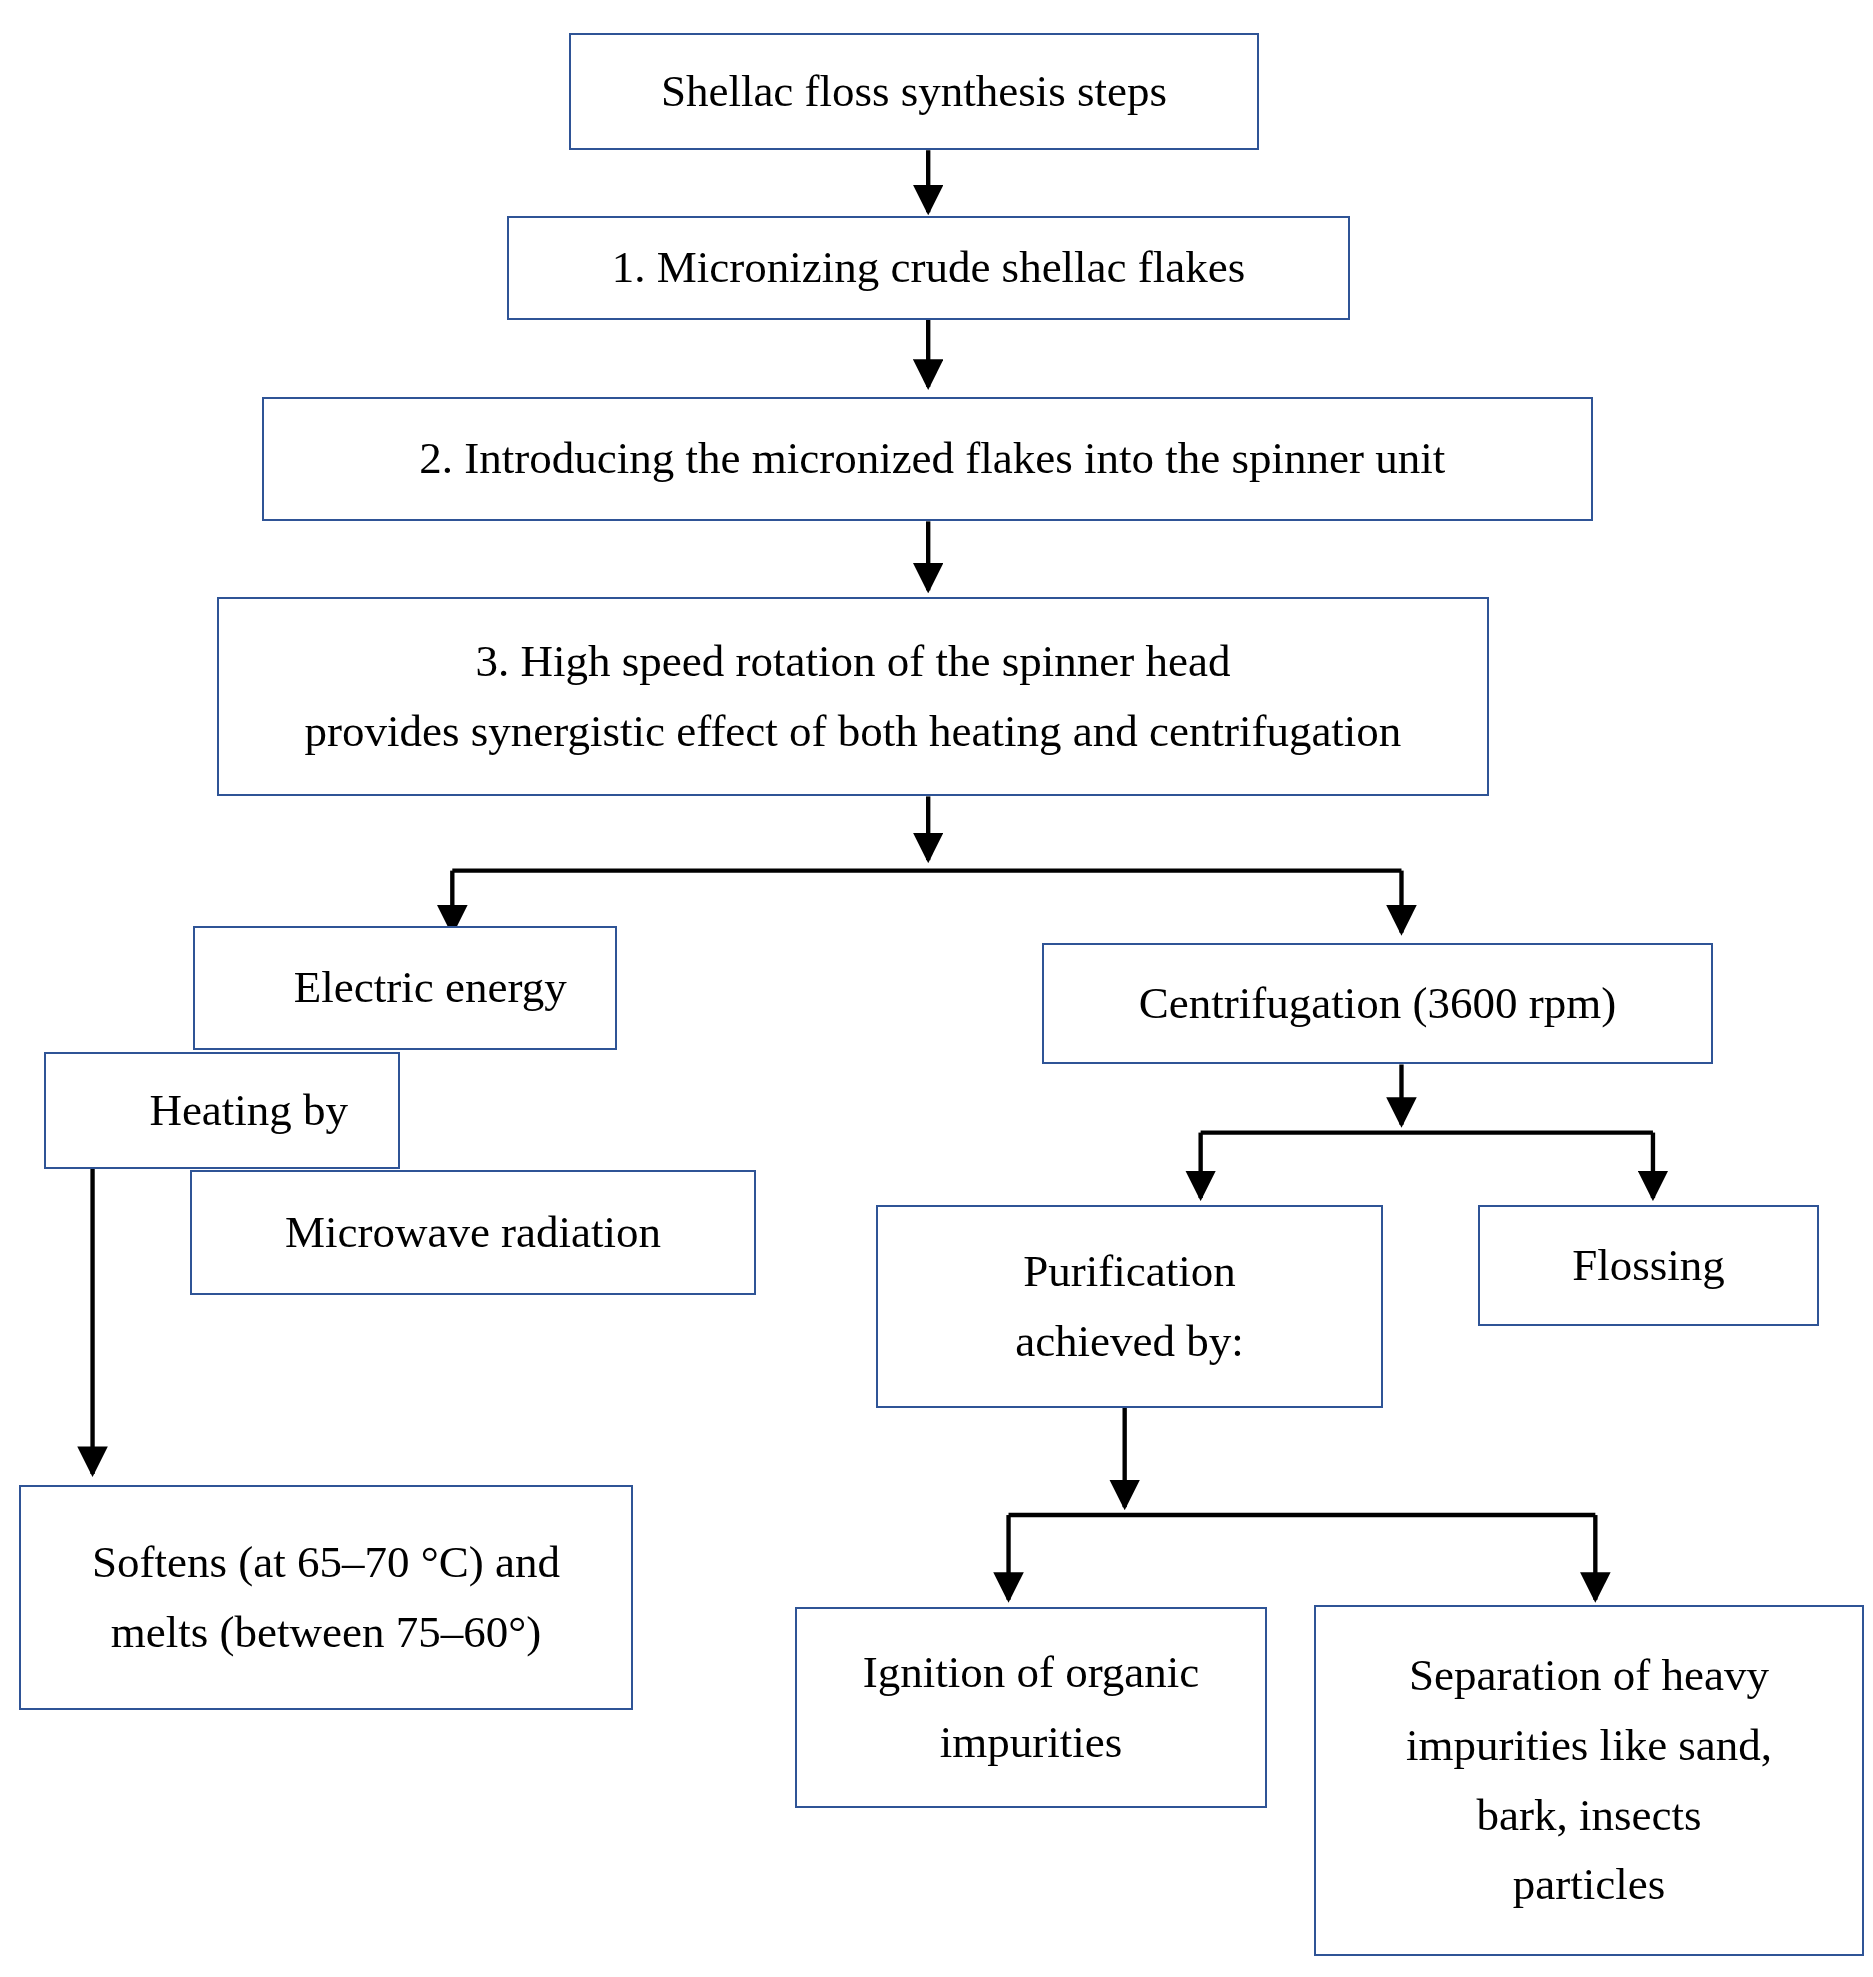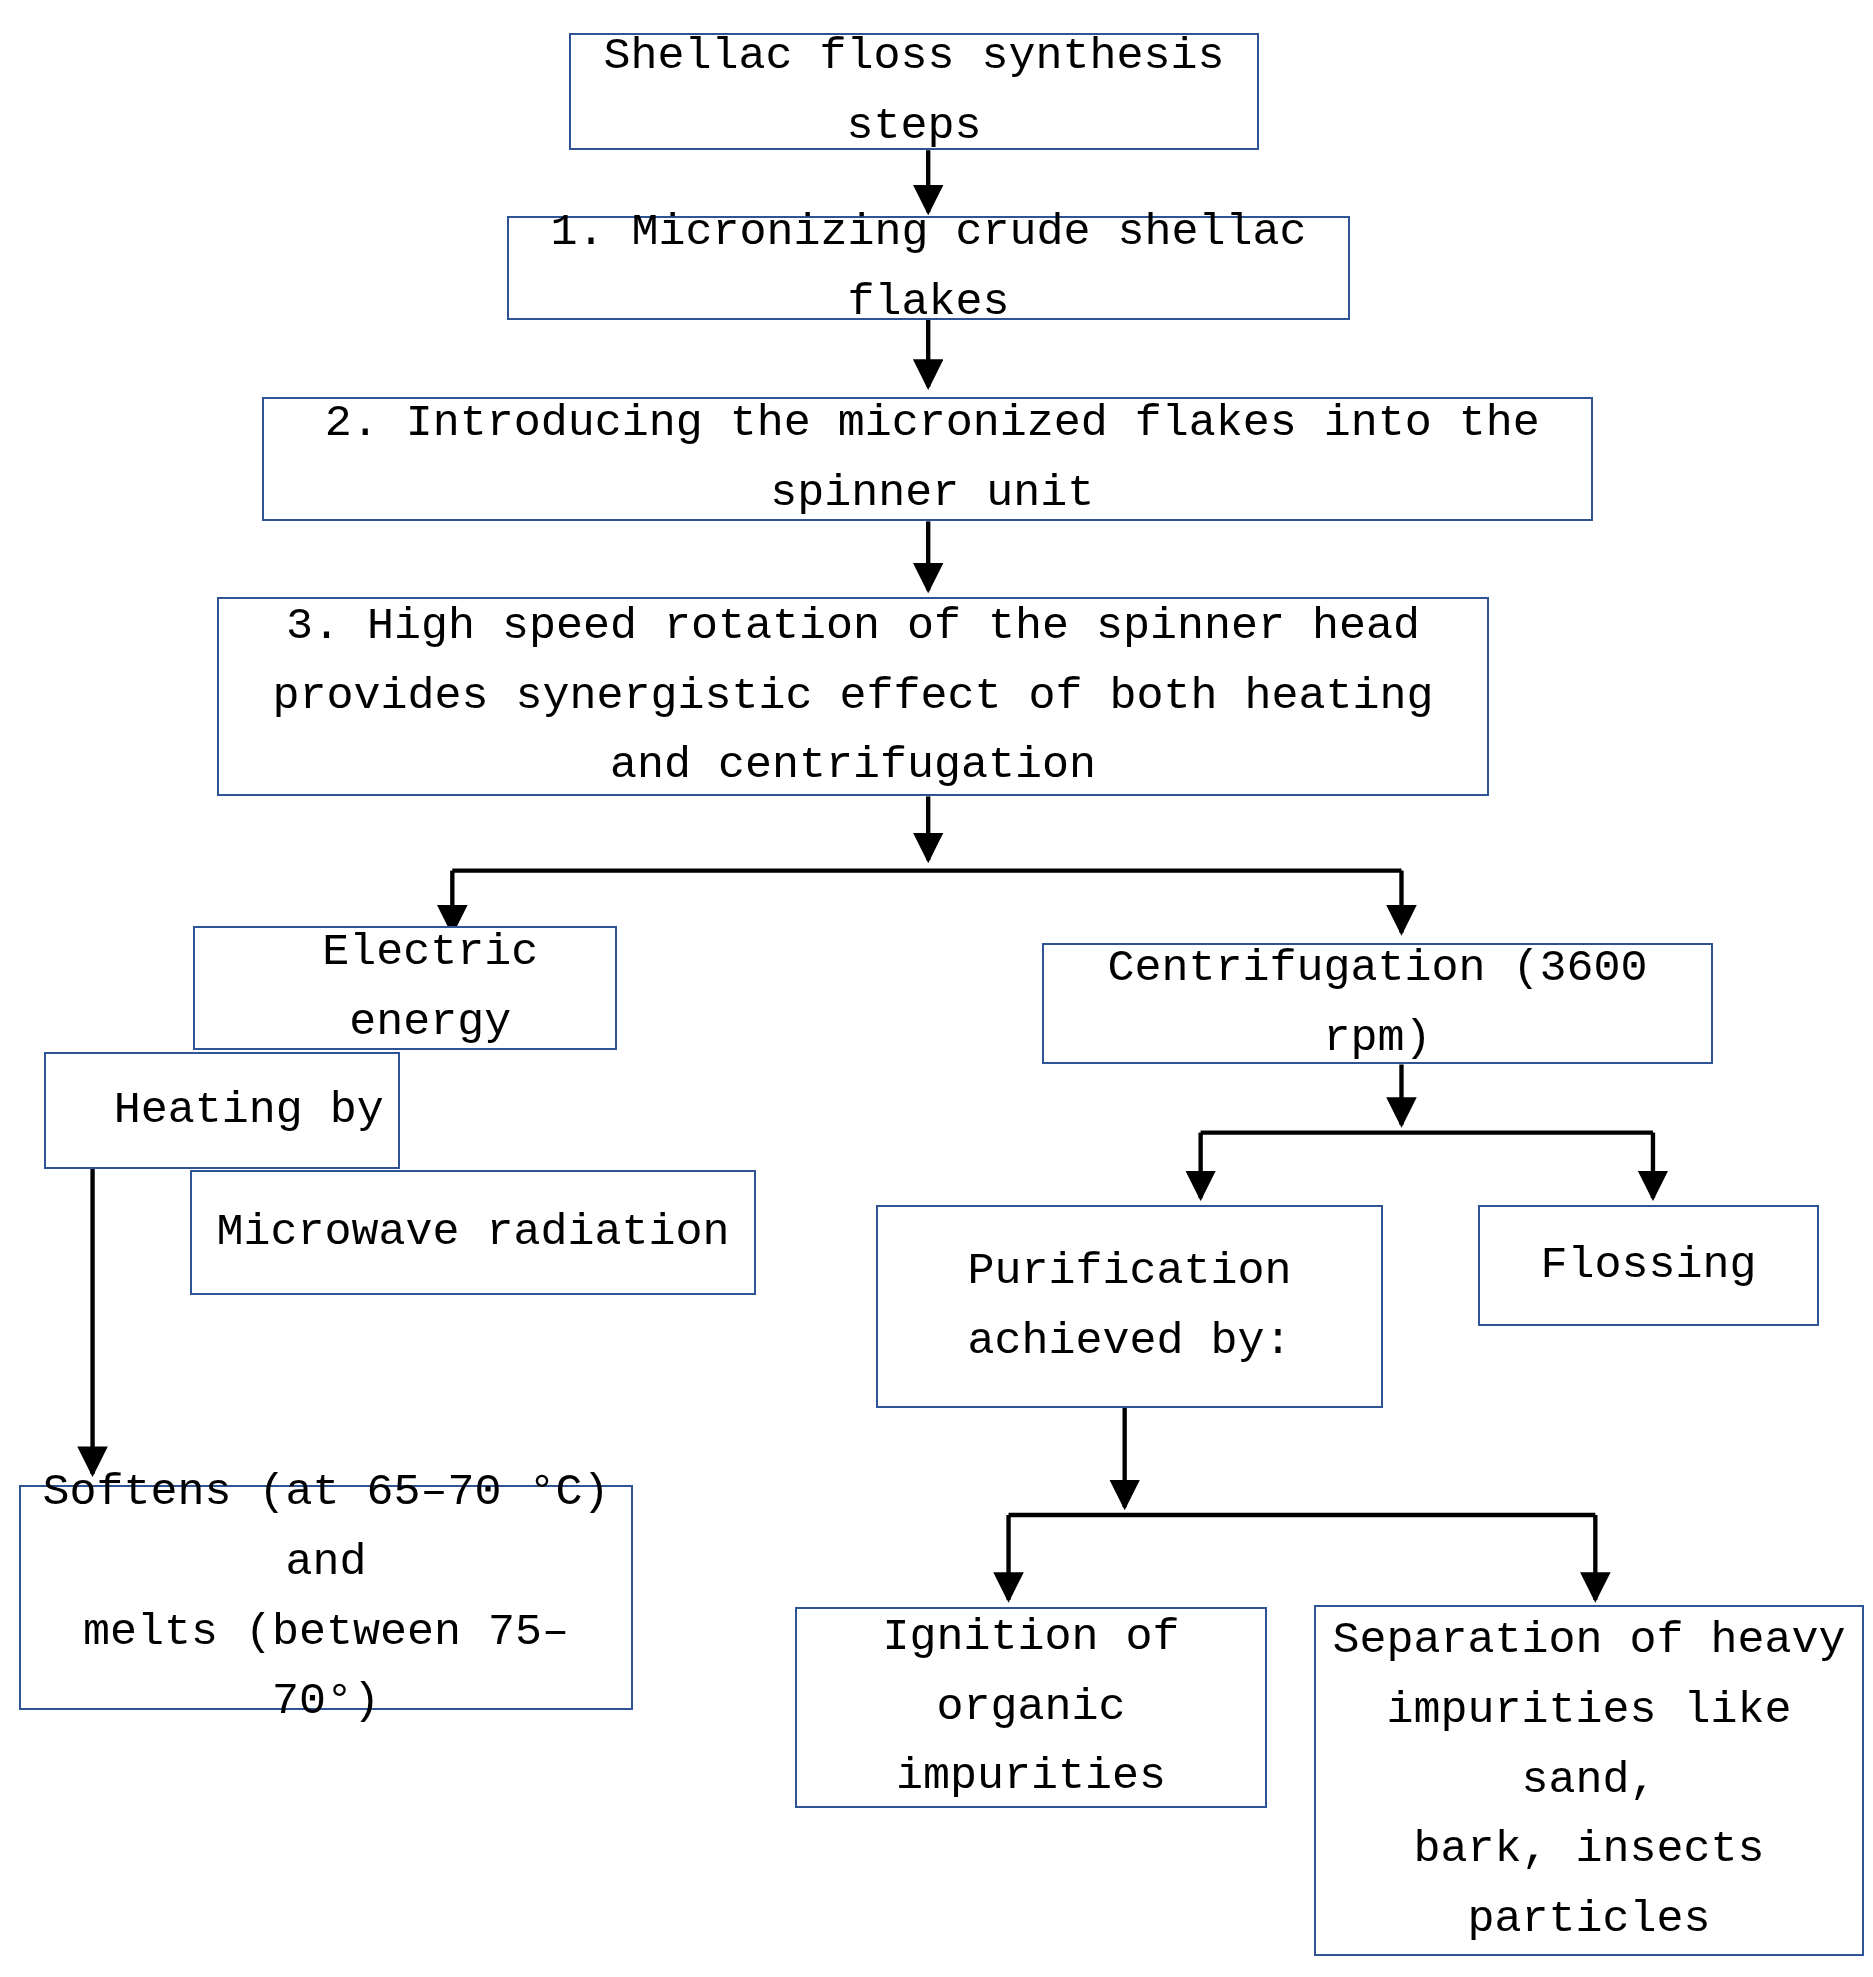--- a/index.html
+++ b/index.html
@@ -24,21 +24,21 @@
     background: #ffffff;
     display: flex;
     align-items: center;
     justify-content: center;
     text-align: center;
     color: #000000;
     line-height: 1.55;
     padding: 3.5px 10.5px;
     z-index: 5;
   }
-  .node span { display: block; width: 100%; font-family: Liberation Mono, monospace; }
+  .node span { display: block; width: 100%; }
   svg.edges {
     position: absolute;
     left: 0;
     top: 0;
     width: 1873px;
     height: 1977px;
     z-index: 2;
     pointer-events: none;
   }
   .f52 { font-size: 45px; }
@@ -103,21 +103,21 @@
   <div class="node f52" style="left:44px; top:1052px; width:356px; height:117px; justify-content:center; padding-left:64px; z-index:6;">
     <span>Heating by</span>
   </div>
 
   <div class="node f52" style="left:190px; top:1170px; width:566px; height:125px; justify-content:flex-start; ">
     <span>Microwave radiation</span>
   </div>
 
   <div class="node f52" style="left:19px; top:1485px; width:614px; height:225px; flex-direction:column;">
     <span>Softens (at 65–70 °C) and</span>
-    <span>melts (between 75–70°)</span>
+    <span>melts (between 75–60°)</span>
   </div>
 
   <div class="node f52" style="left:1042px; top:943px; width:671px; height:121px;">
     <span>Centrifugation (3600 rpm)</span>
   </div>
 
   <div class="node f52" style="left:876px; top:1205px; width:507px; height:203px; flex-direction:column;">
     <span>Purification</span>
     <span>achieved by:</span>
   </div>

